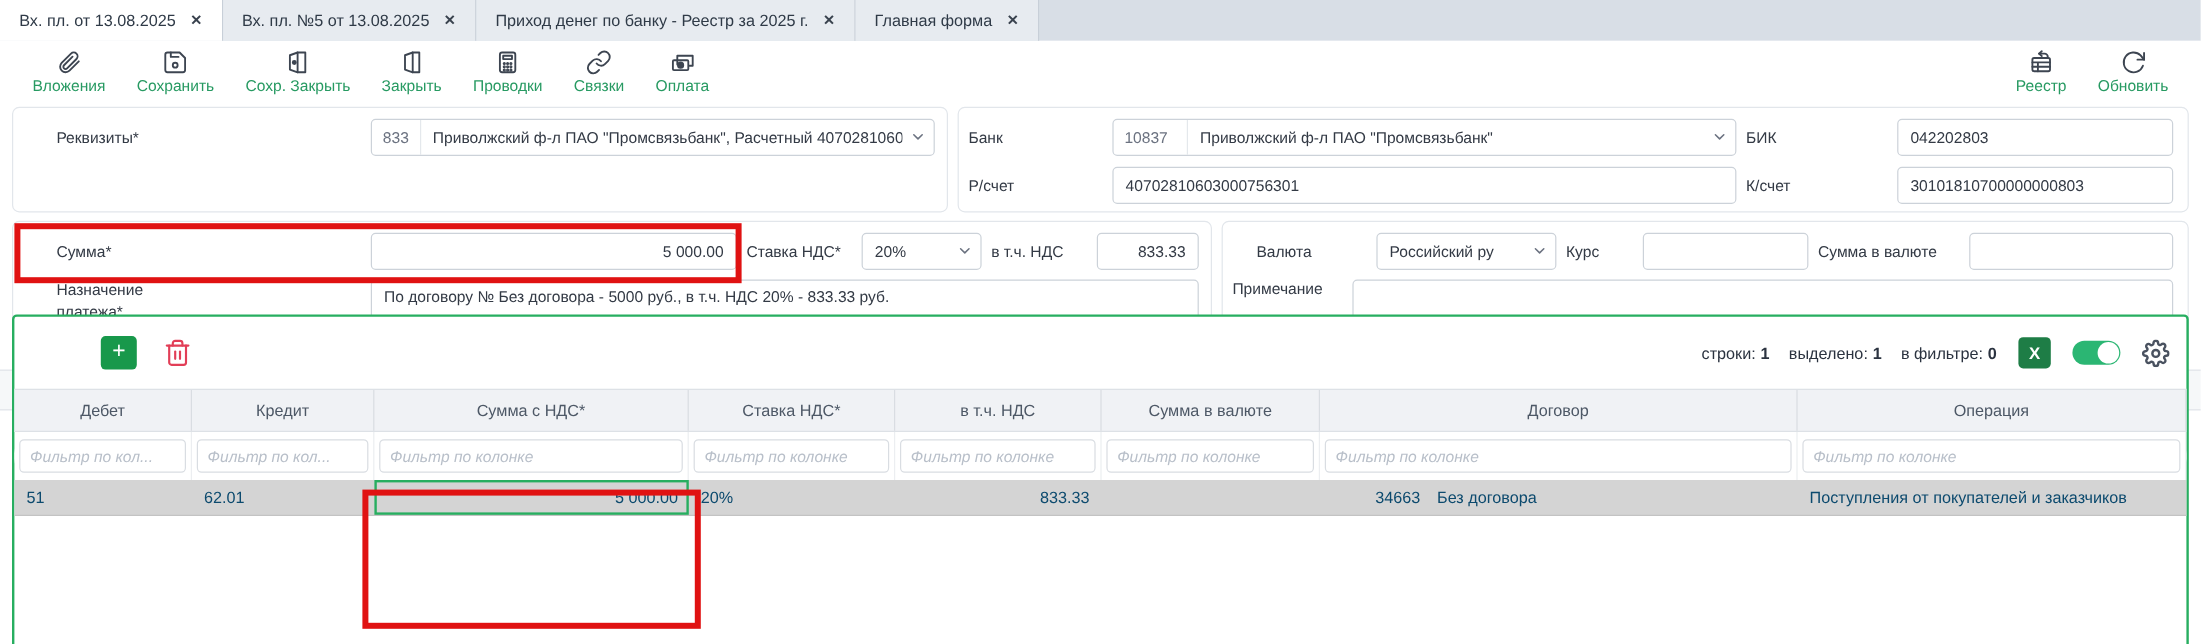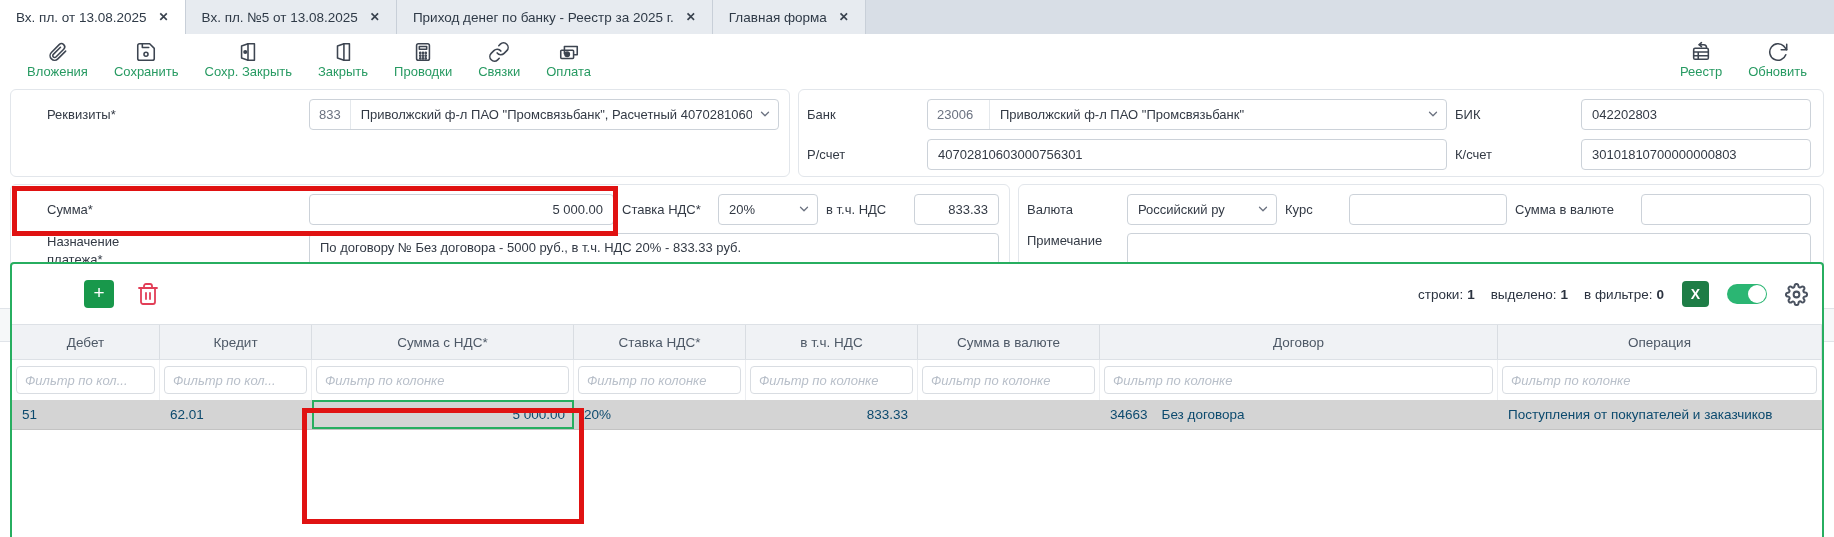--- a/index.html
+++ b/index.html
@@ -37,21 +37,21 @@
   .lbl-narrow { display:inline-block; max-width:100px; line-height:1.35; }
   .combo { display:flex; align-items:center; border:1px solid #ccd2d9; border-radius:4px; height:31px; background:#fff; flex:1; min-width:0; cursor:pointer; }
   .combo .code { flex:none; padding:0 9px; color:#6b7280; border-right:1px solid #e4e8ec; line-height:29px; }
   .combo .name { flex:1; padding:0 10px; white-space:nowrap; overflow:hidden; color:#333a45; }
   .combo .chev { flex:none; width:26px; display:flex; justify-content:center; }
   .chev svg { width:14px; height:14px; stroke:#6b7280; fill:none; stroke-width:2.2; stroke-linecap:round; stroke-linejoin:round; }
   input.fin { border:1px solid #ccd2d9; border-radius:4px; height:31px; padding:0 10px; font:inherit; color:#333a45; background:#fff; width:100%; }
   .r { text-align:right; }
   .tarea { border:1px solid #ccd2d9; border-radius:4px; min-height:62px; padding:6px 10px; flex:1; color:#333a45; }
   .g2 .row2col { display:grid; grid-template-columns:112px 1fr 118px 230px; gap:8px; align-items:center; height:32px; margin-bottom:8px; }
-  .g4 .row6col { display:grid; grid-template-columns:92px 150px 56px 1fr 118px 170px; gap:8px; align-items:center; height:32px; margin-bottom:8px; }
+  .g4 .row6col { display:grid; grid-template-columns:92px 150px 56px 1fr 118px 170px; gap:8px; align-items:center; height:32px; margin-bottom:8px;margin-left:20px; }
   .g4 .noterow { display:flex; gap:8px; align-items:flex-start; }
   .g4 .noterow .flbl { width:92px; flex:none; }
 
   
   .sec-hdr { height:34px; background:#f6f8f9; border-top:1px solid #e0e4e9; border-bottom:1px solid #e0e4e9;
              display:flex; align-items:center; justify-content:space-between; padding:0 18px; }
   .sec-title { font-weight:bold; font-size:14px; color:#1d2430; }
   .collapse { color:#717a85; font-size:11px; cursor:pointer; }
 
   
@@ -76,21 +76,21 @@
   .h-row { height:36px; background:#f0f2f5; border-top:1px solid #dde1e6; border-bottom:1px solid #dde1e6; }
   .h-cell { display:flex; align-items:center; justify-content:center; color:#4d5866; font-size:13.5px; border-right:1px solid #d9dde2; overflow:hidden; white-space:nowrap; }
   .f-row { height:40px; background:#fff;border-radius:18px; }
   .f-cell { display:flex; align-items:center; padding:0 4px; border-right:1px solid #eceef1; }
   .f-cell input { width:100%; height:28px; border:1px solid #d9dde2; border-radius:4px; padding:0 8px; font:inherit; font-style:italic; color:#555; }
   .f-cell input::placeholder { color:#b8bfc9; font-style:italic; }
   .d-row { height:30px; background:#d4d4d4; border-bottom:1px solid #c3c3c3; color:#0c4a6e; font-size:13.5px; }
   .d-cell { display:flex; align-items:center; padding:0 10px; overflow:hidden; white-space:nowrap; }
   .d-cell.num { justify-content:flex-end; }
   .d-cell.sel { border:2px solid #27ae60; justify-content:flex-end; padding-right:7px; }
-  .contract-code { margin-right:14px; }
+  .contract-code { margin-right:14px;margin-left:36px; }
 
   
   .redbox { position:absolute; border:5px solid #e01212; pointer-events:none; z-index:20; }
   .rb1 { left:12px; top:186px; width:606px; height:50px; }
   .rb2 { left:302px; top:408px; width:282px; height:116px; }
 </style>
 </head>
 <body>
 
 <div class="app">
@@ -211,21 +211,21 @@
               </svg>
             </span>
         </div>
       </div>
     </div>
 
     <div class="grp g2">
       <div class="row2col">
         <label class="flbl">Банк</label>
         <div class="combo">
-          <span class="code" style="width:62px;">23006</span>
+          <span class="code" style="width:62px;">10837</span>
           <span class="name">Приволжский ф-л ПАО "Промсвязьбанк"</span>
           <span class="chev">
               <svg viewBox="0 0 24 24">
                 <polyline points="6 9 12 15 18 9"></polyline>
               </svg>
             </span>
         </div>
         <label class="flbl">БИК</label>
         <input class="fin" value="042202803" style="">
       </div>

